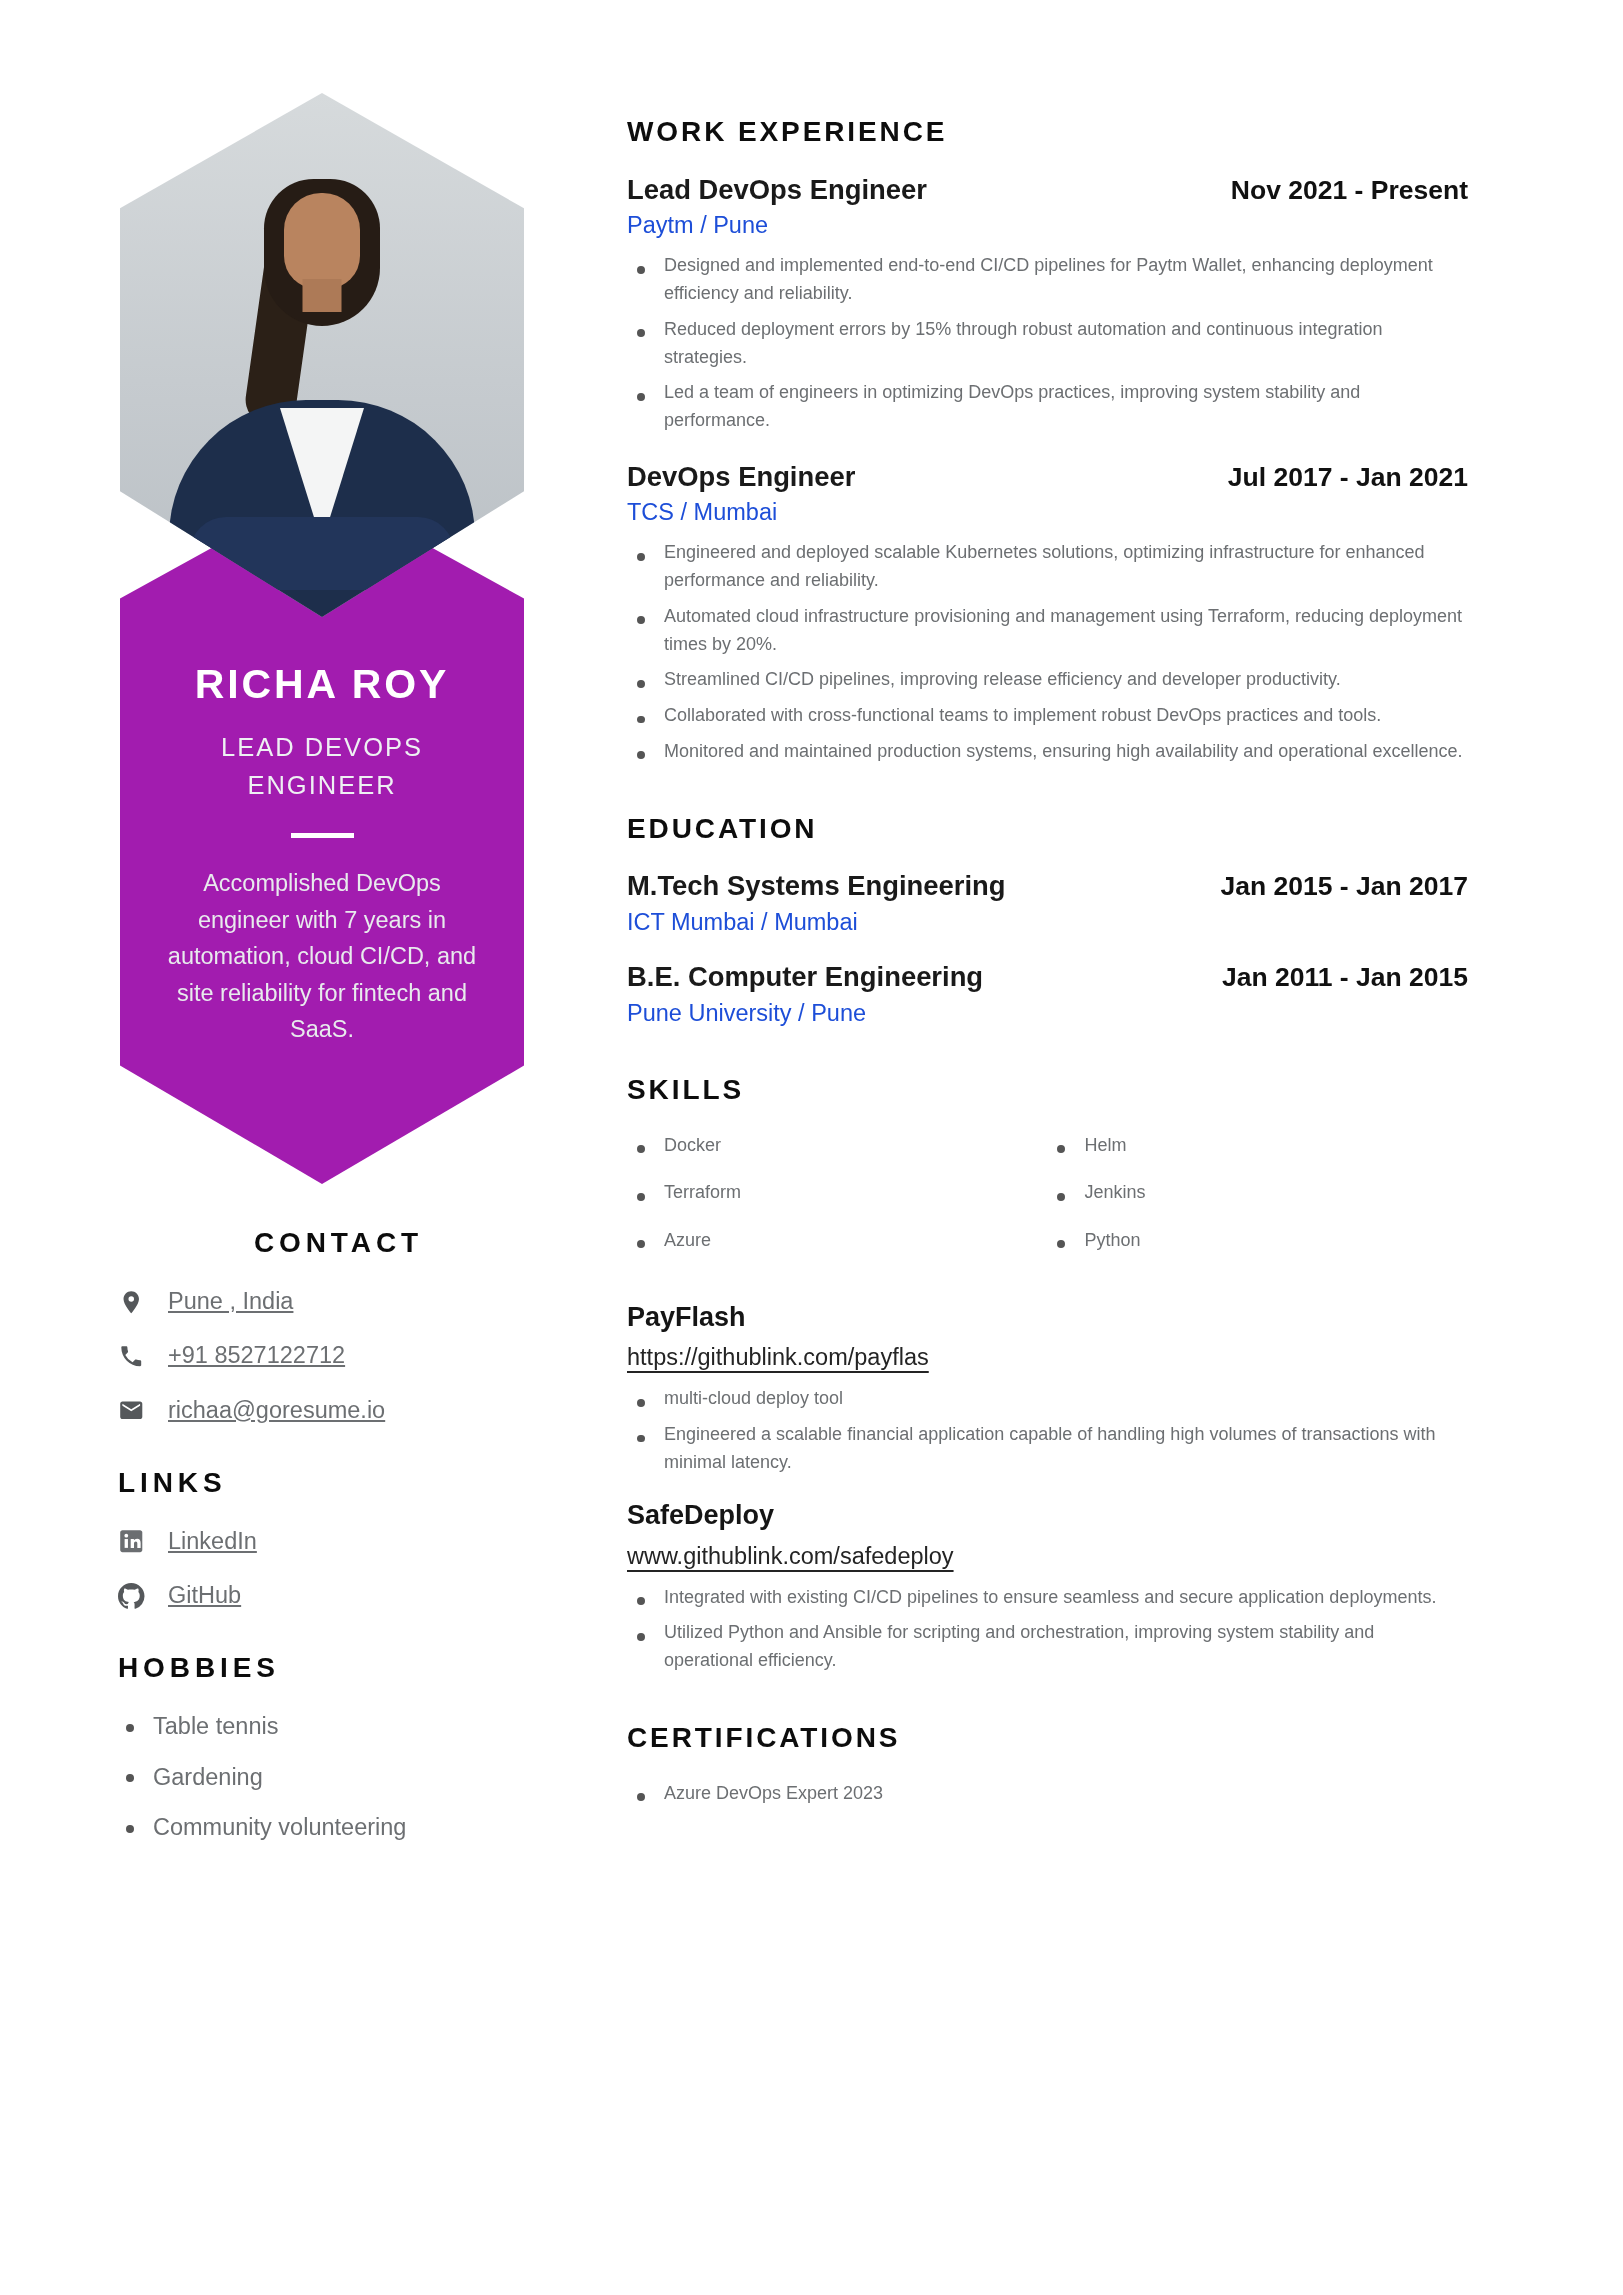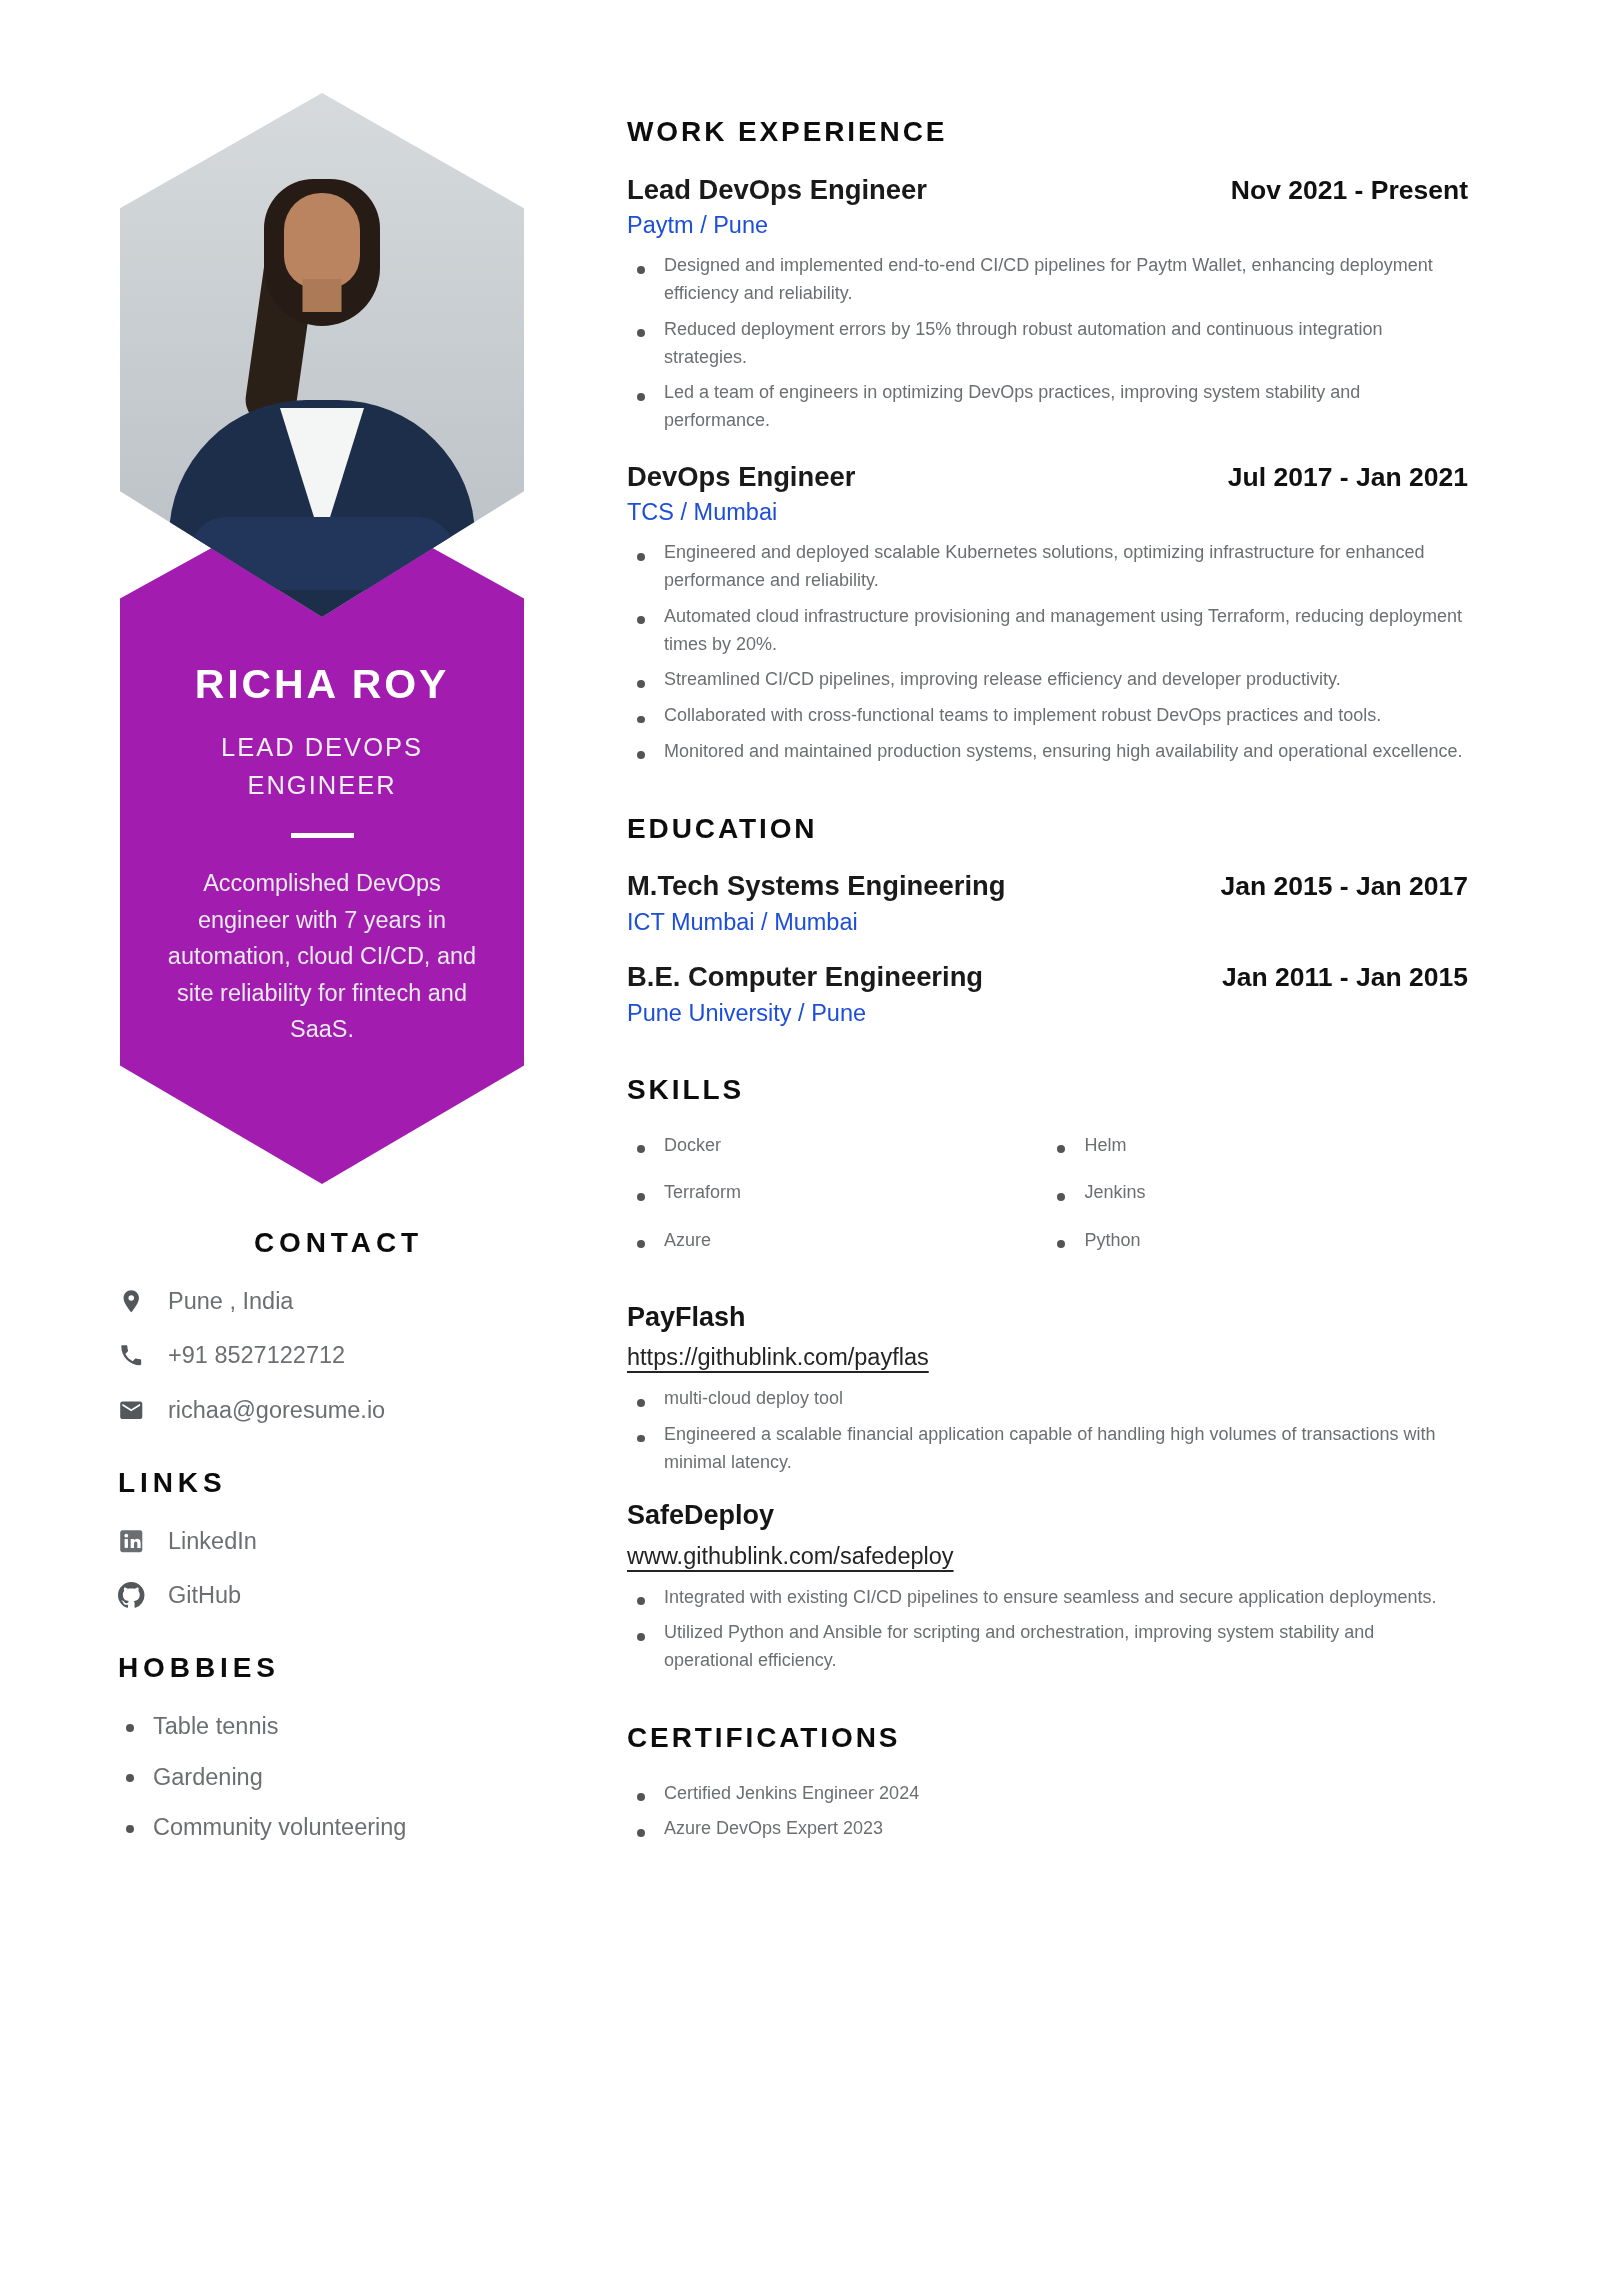--- a/index.html
+++ b/index.html
@@ -33,21 +33,21 @@
 
   .hex-name { font-size:41px; font-weight:700; letter-spacing:2.9px; color:#ffffff; }
   .hex-role { font-size:25.5px; letter-spacing:2px; font-weight:400; color:#eef1f3; width:251px; margin:19.6px auto 0; line-height:1.5; }
   .hex-divider { width:63px; height:4.9px; background:#ffffff; margin:29px auto 27.4px; }
   .hex-summary { font-size:23.5px; line-height:1.55; color:#e8ebed; width:316px; margin:0 auto; }
 
   
   .side { position:absolute; left:118px; top:1227px; width:441px; }
   .side-heading { font-size:28px; font-weight:700; letter-spacing:4.9px; color:#0c0c0c; margin:43px 0 29px; }
   .side-heading.first { margin-top:0;text-align:center; }
-  .contact-item { display:flex; align-items:flex-start; gap:23.5px; margin-bottom:27.4px; font-size:23.5px; color:#6c6f72; }
+  .contact-item { display:flex; align-items:flex-end; gap:23.5px; margin-bottom:27.4px; font-size:23.5px; color:#6c6f72;text-decoration:underline; }
   .cicon { width:26.5px; height:26.5px; flex:0 0 26.5px; fill:#55585b; }
   .side ul { list-style:none; margin:0; padding:0; }
   .side li.hobby { position:relative; padding-left:35px; font-size:23.5px; color:#6c6f72; margin-bottom:23.5px; }
   .side li.hobby::before { content:""; position:absolute; left:7.8px; top:10.8px; width:7.8px; height:7.8px; border-radius:50%; background:#555; }
 
   
   .main { position:absolute; left:627px; top:116px; width:841px; }
   .main-heading { font-size:28px; font-weight:700; letter-spacing:2.9px; color:#0d0d0d; margin:47px 0 25.5px; }
   .main-heading.first { margin-top:0; }
   .entry-head { display:flex; justify-content:space-between; align-items:baseline; }
@@ -213,19 +213,18 @@
       <div class="project-name">SafeDeploy</div>
       <a class="project-link">www.githublink.com/safedeploy</a>
       <ul class="bullets">
         <li>Integrated with existing CI/CD pipelines to ensure seamless and secure application deployments.</li>
         <li>Utilized Python and Ansible for scripting and orchestration, improving system stability and operational efficiency.</li>
       </ul>
     </div>
 
     <div class="main-heading">CERTIFICATIONS</div>
     <ul class="bullets">
-      <li>Certified Jenkins Engineer 2024</li>
       <li>Azure DevOps Expert 2023</li>
     </ul>
 
   </div>
 </div>
 
 
 </body></html>

